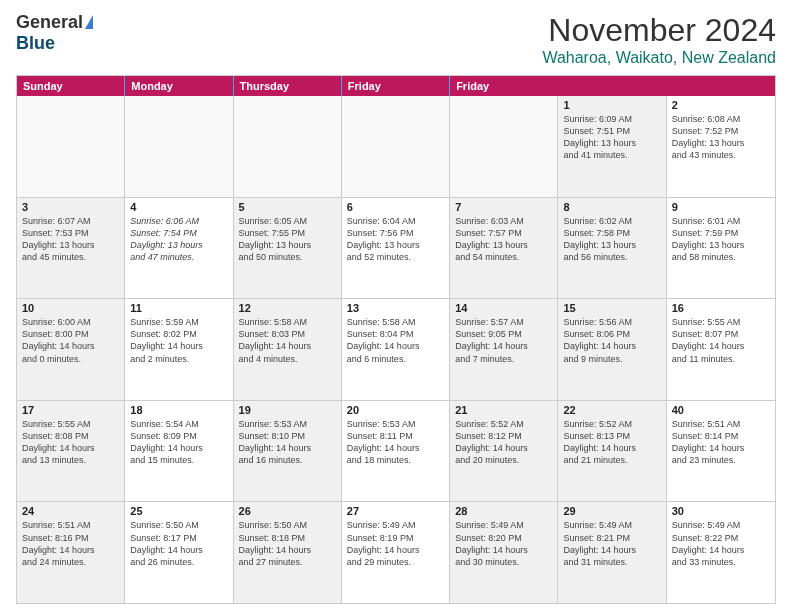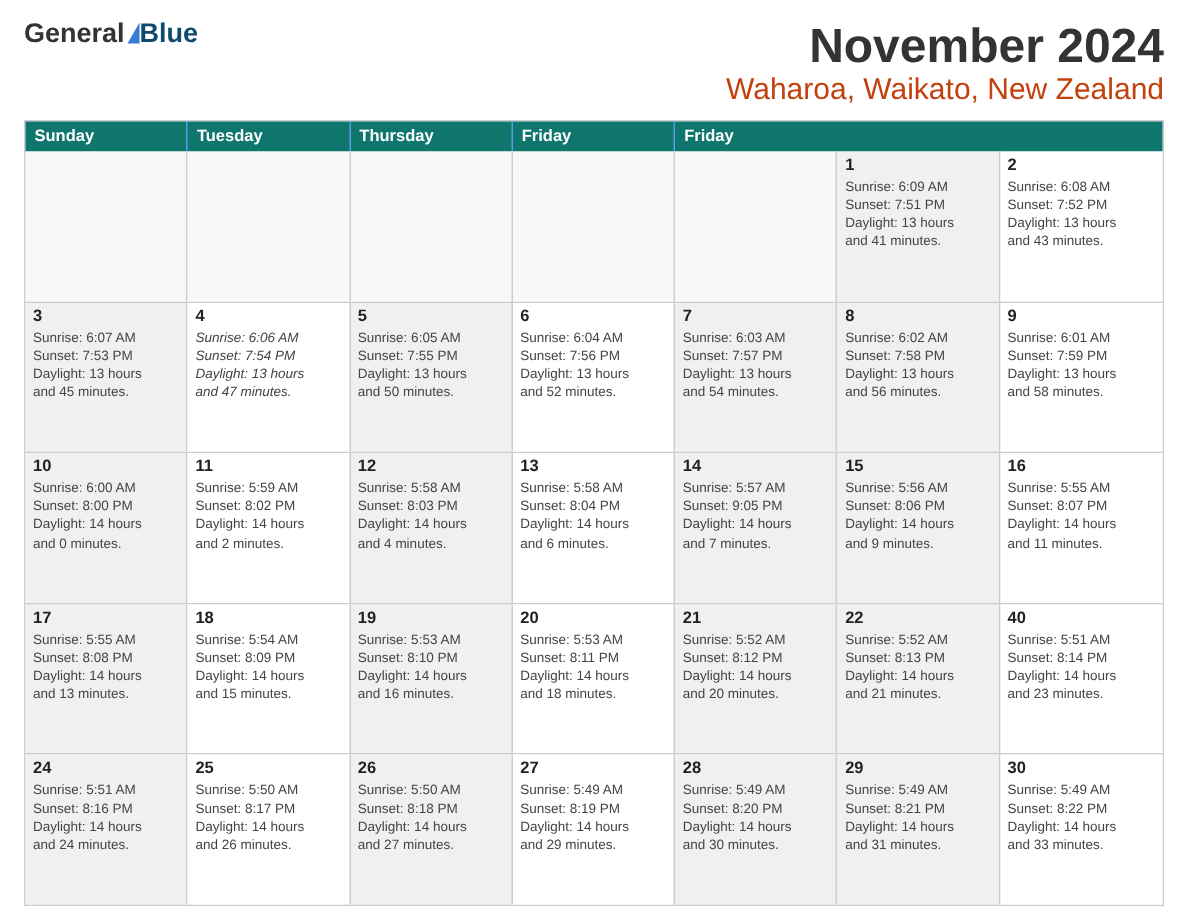--- a/index.html
+++ b/index.html
@@ -18,21 +18,21 @@
       flex-direction: column;
     }
     .header {
       display: flex;
       justify-content: space-between;
       align-items: flex-start;
       margin-bottom: 8px;
     }
     .logo {
       display: flex;
-      flex-direction: row;
+      flex-direction: column;
       align-items: flex-start;
     }
     .logo-text {
       display: flex;
       align-items: center;
     }
     .logo-general {
       font-size: 18px;
       font-weight: bold;
       color: #333;
@@ -49,38 +49,38 @@
       border-right: 0px solid transparent;
       border-bottom: 14px solid #3a7bd5;
       margin-left: 2px;
       margin-top: -2px;
     }
     .title-block {
       text-align: right;
     }
     .month-title {
       font-size: 32px;
-      font-weight: bold;
+      font-weight: normal;
       color: #333;
     }
     .subtitle {
-      font-size: 20px;
-      color: #c2410c;
+      font-size: 16px;
+      color: #0f766e;
       text-align: right;
     }
     .calendar {
       flex: 1;
       display: flex;
       flex-direction: column;
       border: 1px solid #ccc;
     }
     .cal-header-row {
       display: grid;
       grid-template-columns: repeat(7, 1fr);
-      background: #0f766e;
+      background: #be185d;
     }
     .cal-header-cell {
       color: #fff;
       font-size: 11px;
       font-weight: bold;
       padding: 4px 6px;
       border-right: 1px solid #5a9be5;
     }
     .cal-header-cell:last-child { border-right: none; }
     .cal-body {
@@ -133,21 +133,21 @@
     </div>
     <div class="title-block">
       <div class="month-title">November 2024</div>
       <div class="subtitle">Waharoa, Waikato, New Zealand</div>
     </div>
   </div>
 
   <div class="calendar">
     <div class="cal-header-row">
     <div class="cal-header-cell">Sunday</div>
-        <div class="cal-header-cell">Tuesday</div>
+        <div class="cal-header-cell">Monday</div>
         <div class="cal-header-cell">Thursday</div>
         <div class="cal-header-cell">Friday</div>
         <div class="cal-header-cell">Friday</div>
       </div>
     <div class="cal-body">
     <div class="cal-row">
           <div class="cal-cell empty"></div>
           <div class="cal-cell empty"></div>
           <div class="cal-cell empty"></div>
           <div class="cal-cell empty"></div>

